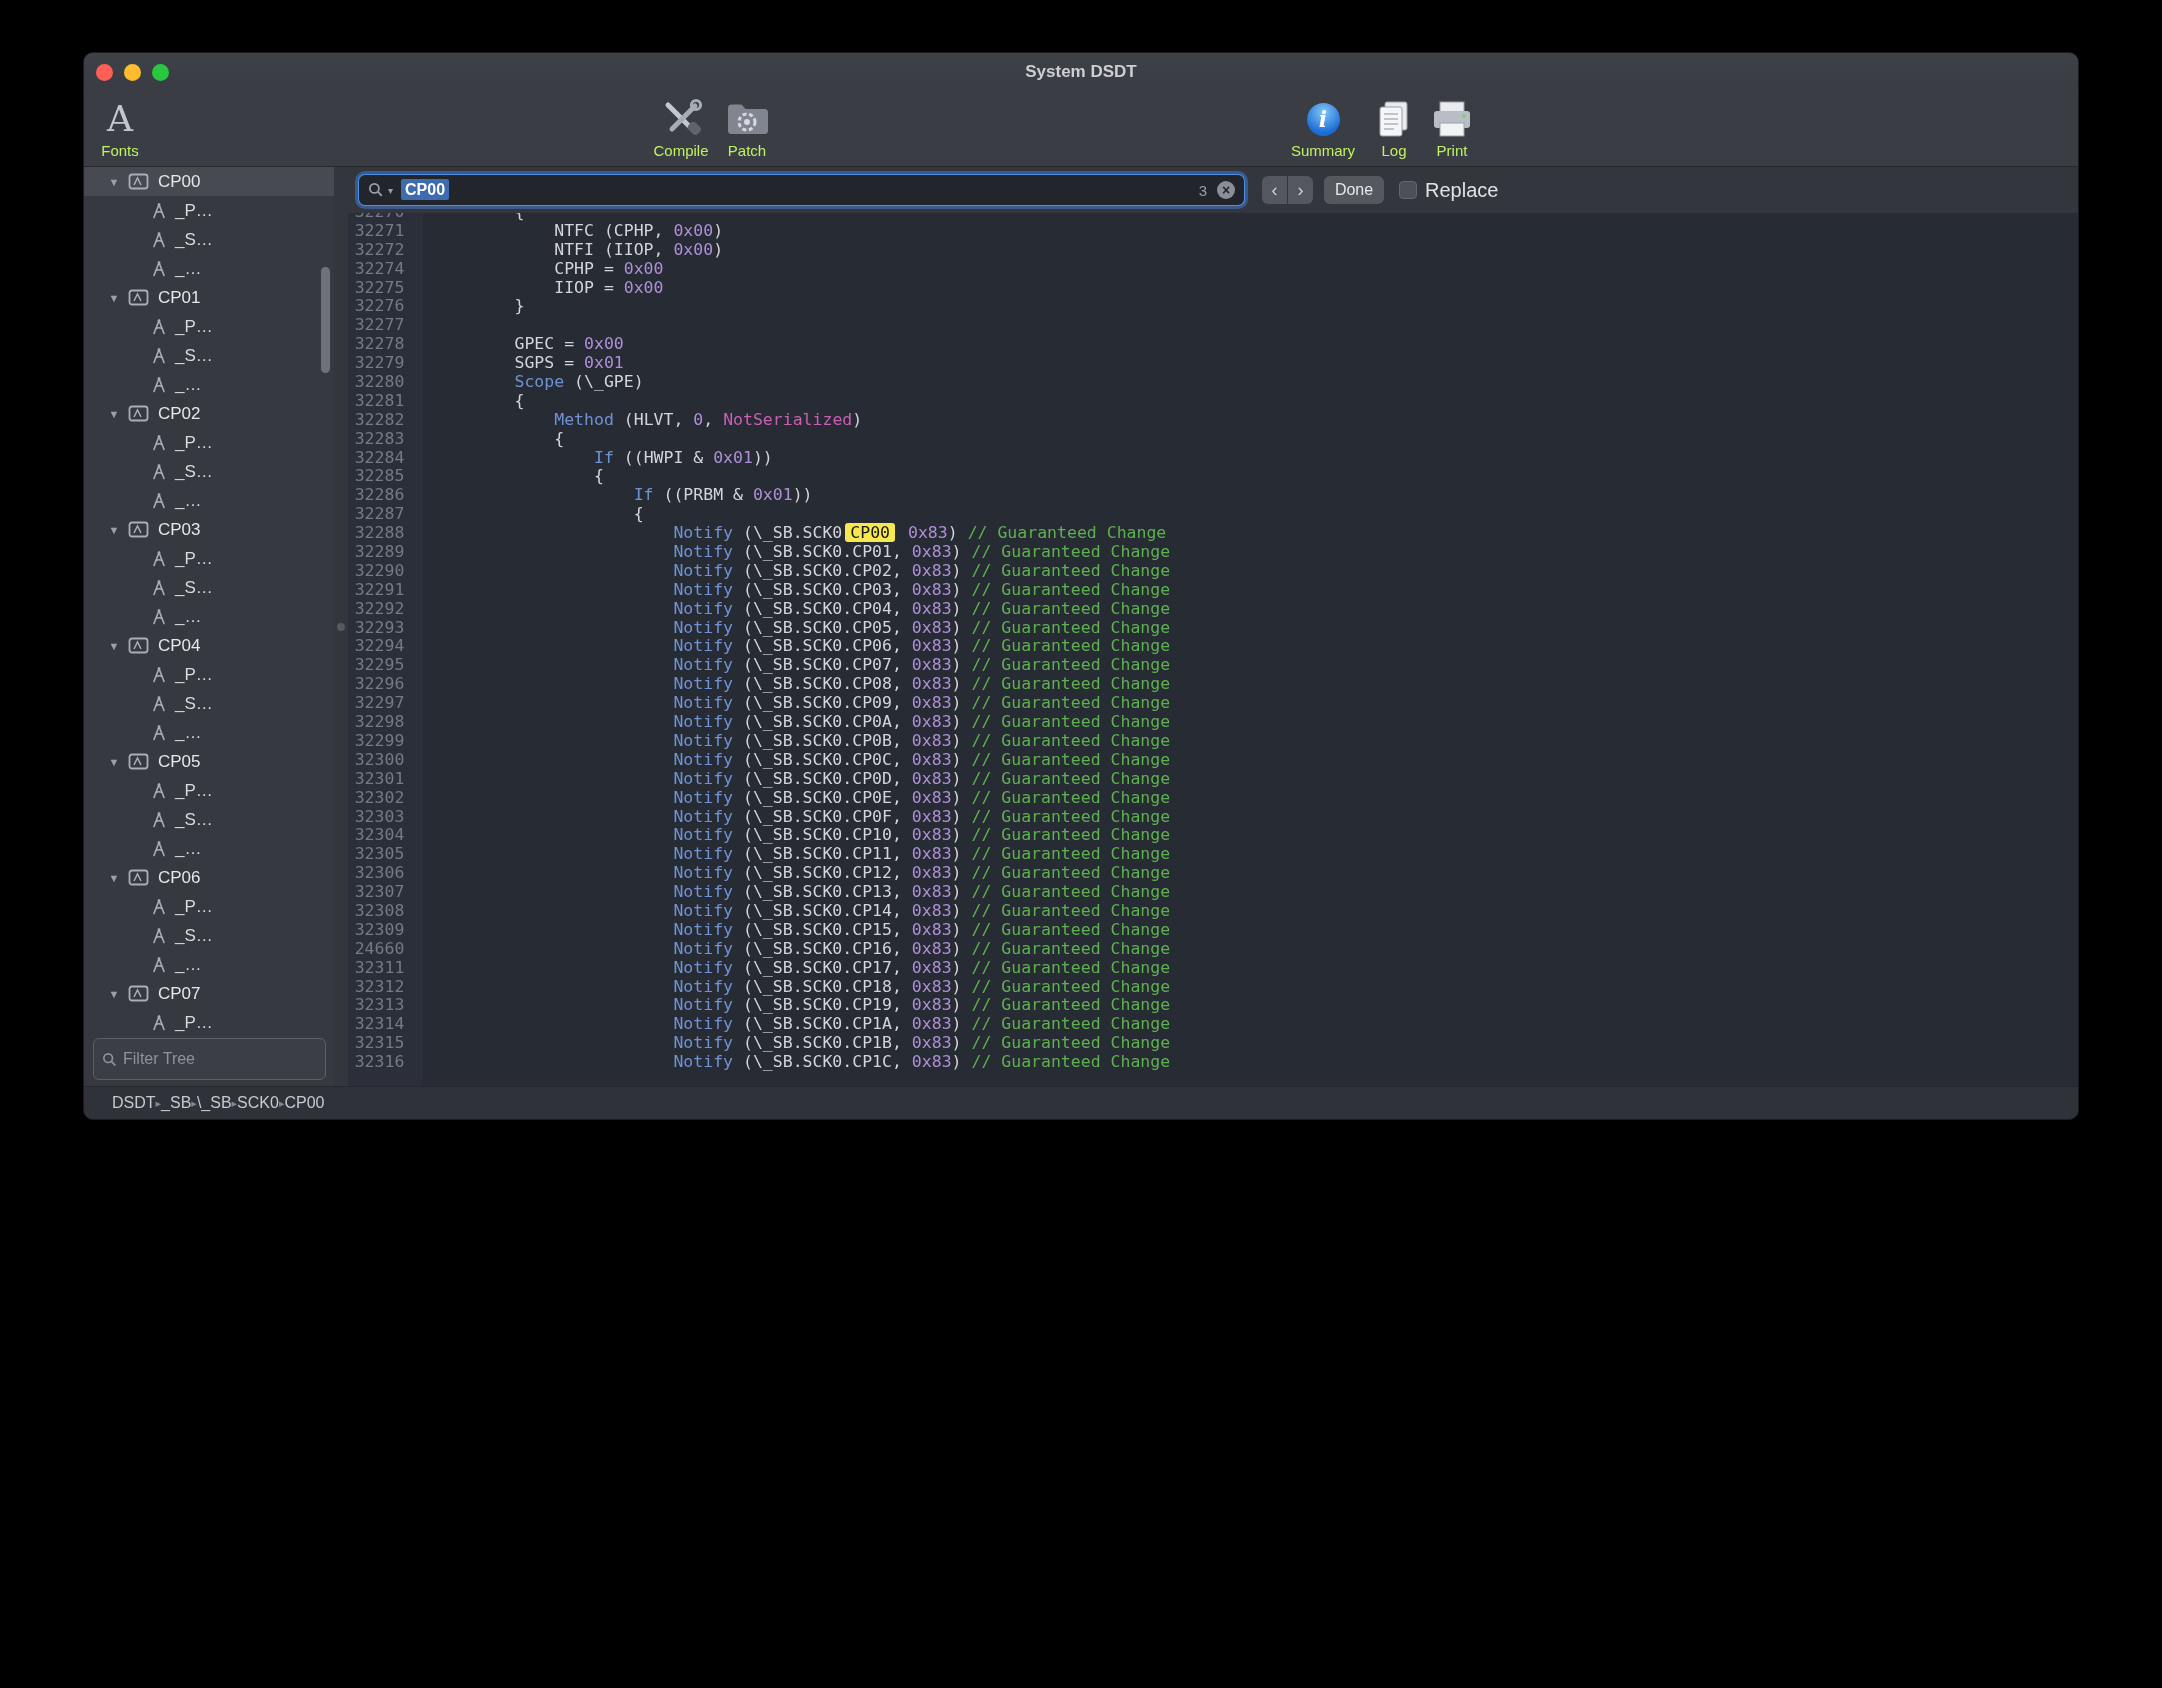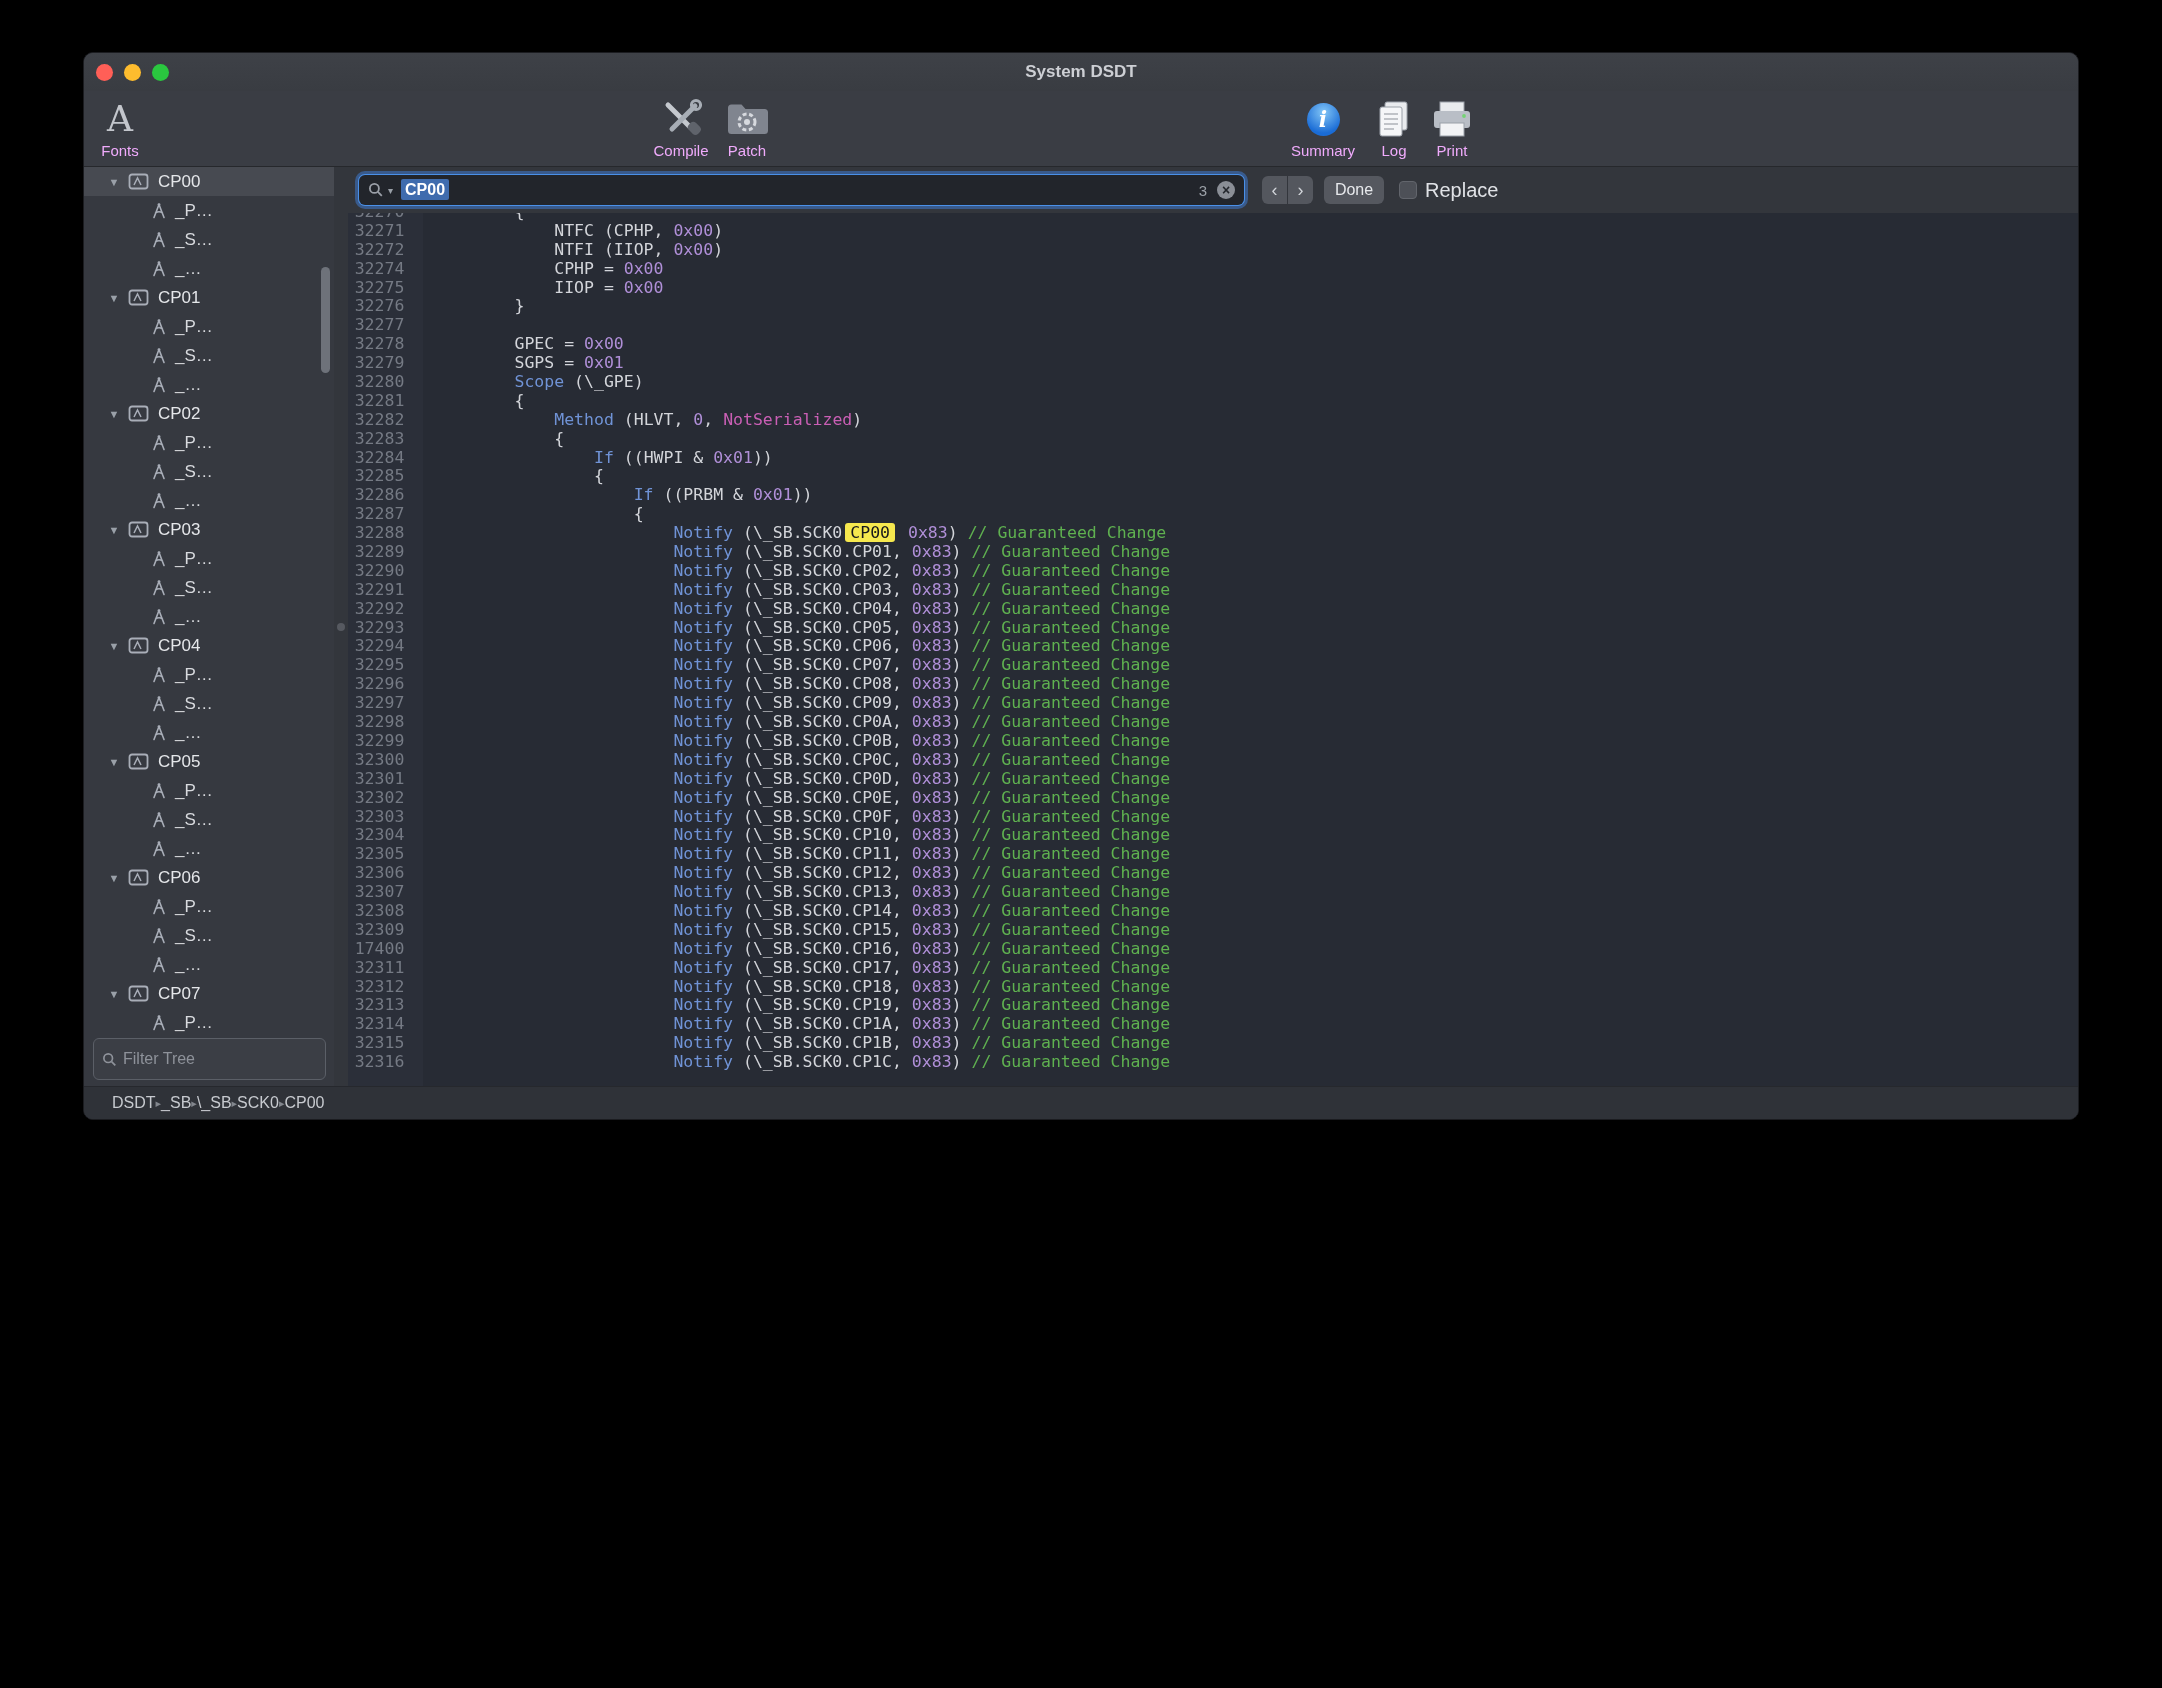--- a/index.html
+++ b/index.html
@@ -13,21 +13,21 @@
   .titlebar { height:38px; flex:none; position:relative; background:linear-gradient(#3e4147,#393c42); display:flex; align-items:center; }
   .traffic { position:absolute; left:12px; top:0; height:100%; display:flex; align-items:center; gap:11px; }
   .tl { width:17px; height:17px; border-radius:50%; }
   .tl.red{background:#ff5f57}.tl.yellow{background:#febc2e}.tl.green{background:#2ac73f}
   .title { width:100%; text-align:center; color:#cdcfd4; font-size:17px; font-weight:bold; }
 
   
   .toolbar { height:76px; flex:none; position:relative; background:#3a3d44; border-bottom:1px solid #26282c; }
   .titem { position:absolute; top:5px; display:flex; flex-direction:column; align-items:center; cursor:default; }
   .ticon { height:46px; display:flex; align-items:center; justify-content:center; }
-  .tcap { font-size:15px; color:#f0abfc; margin-top:0; }
+  .tcap { font-size:15px; color:#bef264; margin-top:0; }
   .fonts-a { font-family:"DejaVu Serif", serif; font-size:36px; color:#c3c6cc; line-height:40px; }
   .info-circle { width:33px; height:33px; border-radius:50%; color:#fff;
     background:radial-gradient(circle at 50% 28%, #83c6f6, #1a6cd6 72%);
     font-family:"DejaVu Serif", serif; font-style:italic; font-weight:bold; font-size:22px;
     display:flex; align-items:center; justify-content:center; }
 
   
   .content { flex:1; min-height:0; display:flex; background:#33363c; }
   .sidebar { width:250px; flex:none; background:#363940; display:flex; flex-direction:column; position:relative; }
   .tree { flex:1; overflow:hidden; }
@@ -641,21 +641,21 @@
             </div>
             <div class="code-line">
               <span class="ln">32308</span>
               <span class="ct"><span class="tp">                        </span><span class="tk">Notify</span><span class="tp"> (\_SB.SCK0.CP14, </span><span class="tn">0x83</span><span class="tp">) </span><span class="tc">// Guaranteed Change</span></span>
             </div>
             <div class="code-line">
               <span class="ln">32309</span>
               <span class="ct"><span class="tp">                        </span><span class="tk">Notify</span><span class="tp"> (\_SB.SCK0.CP15, </span><span class="tn">0x83</span><span class="tp">) </span><span class="tc">// Guaranteed Change</span></span>
             </div>
             <div class="code-line">
-              <span class="ln">17400</span>
+              <span class="ln">24660</span>
               <span class="ct"><span class="tp">                        </span><span class="tk">Notify</span><span class="tp"> (\_SB.SCK0.CP16, </span><span class="tn">0x83</span><span class="tp">) </span><span class="tc">// Guaranteed Change</span></span>
             </div>
             <div class="code-line">
               <span class="ln">32311</span>
               <span class="ct"><span class="tp">                        </span><span class="tk">Notify</span><span class="tp"> (\_SB.SCK0.CP17, </span><span class="tn">0x83</span><span class="tp">) </span><span class="tc">// Guaranteed Change</span></span>
             </div>
             <div class="code-line">
               <span class="ln">32312</span>
               <span class="ct"><span class="tp">                        </span><span class="tk">Notify</span><span class="tp"> (\_SB.SCK0.CP18, </span><span class="tn">0x83</span><span class="tp">) </span><span class="tc">// Guaranteed Change</span></span>
             </div>

